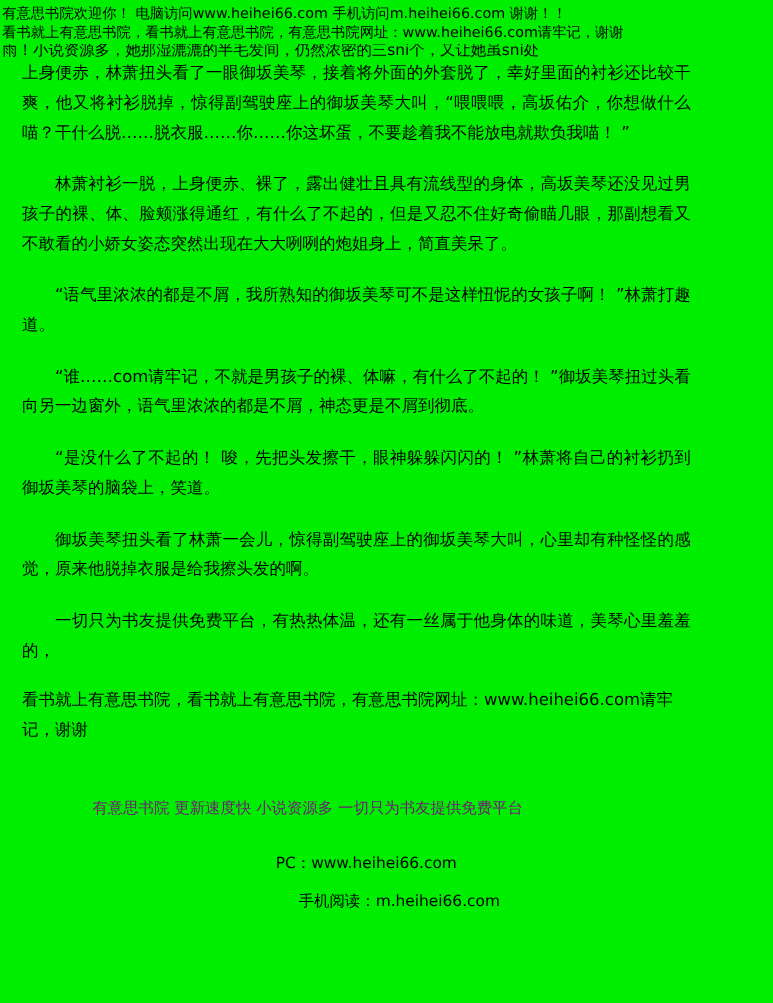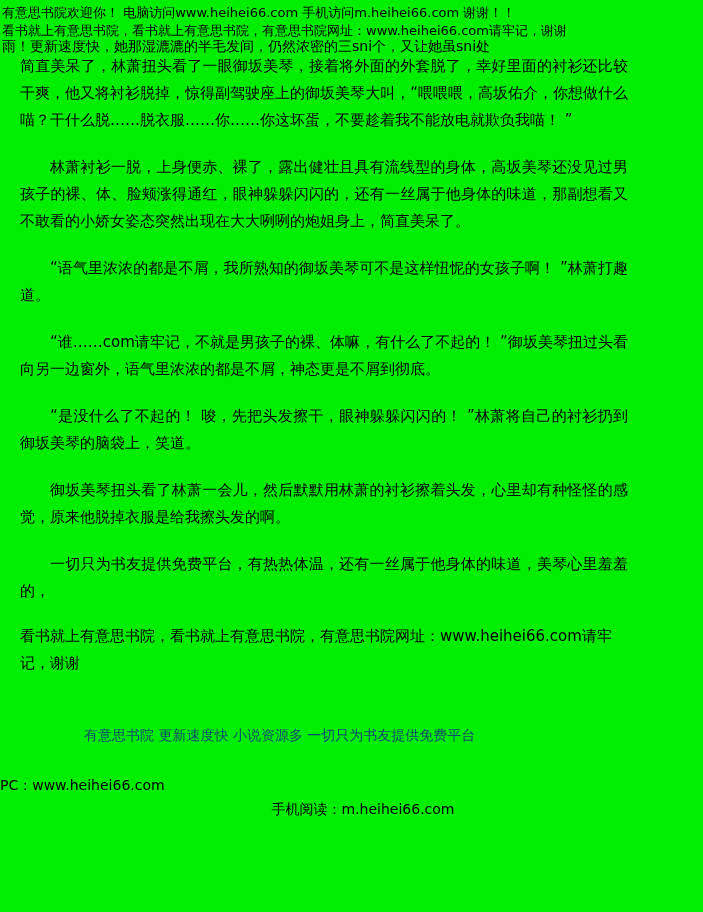--- a/index.html
+++ b/index.html
@@ -63,56 +63,58 @@
     font-size: 15px;
     line-height: 27px;
     margin-top: -2px;
   }
   .promo {
     text-align: left;
     padding: 0 0 0 84px;
     font-size: 14px;
     line-height: 24px;
     margin-top: 46px;
-    color: #0c4a6e;
+    color: #701a75;
   }
   .pc-line {
+    text-align: center;
     font-size: 14px;
     line-height: 24px;
     margin-top: 26px;
     padding-right: 10px;
+    margin-left: 32px;
   }
   .mobile-line {
     text-align: center;
     font-size: 14px;
     line-height: 24px;
-    margin-top: 0;
+    margin-top: 11px;
     padding-left: 82px;
   }
   .nowrap { white-space: nowrap; }
 </style>
 </head>
 <body>
 
 <div class="page">
 
   <div class="header-ad">
     <span class="nowrap">有意思书院欢迎你！ 电脑访问www.heihei66.com  手机访问m.heihei66.com 谢谢！！</span>
     <span class="line2 nowrap">看书就上有意思书院，看书就上有意思书院，有意思书院网址：www.heihei66.com请牢记，谢谢</span>
   </div>
 
-  <div class="clipped-line">雨！更新速度快，她那湿漉漉的半毛发间，仍然浓密的三sni个，又让她虽sni处</div>
+  <div class="clipped-line">雨！小说资源多，她那湿漉漉的半毛发间，仍然浓密的三sni个，又让她虽sni处</div>
 
   <div class="body-text">
-    <p class="first">简直美呆了，林萧扭头看了一眼御坂美琴，接着将外面的外套脱了，幸好里面的衬衫还比较干爽，他又将衬衫脱掉，惊得副驾驶座上的御坂美琴大叫，“喂喂喂，高坂佑介，你想做什么喵？干什么脱……脱衣服……你……你这坏蛋，不要趁着我不能放电就欺负我喵！ ”</p>
-    <p class="indent">林萧衬衫一脱，上身便赤、裸了，露出健壮且具有流线型的身体，高坂美琴还没见过男孩子的裸、体、脸颊涨得通红，眼神躲躲闪闪的，还有一丝属于他身体的味道，那副想看又不敢看的小娇女姿态突然出现在大大咧咧的炮姐身上，简直美呆了。</p>
+    <p class="first">上身便赤，林萧扭头看了一眼御坂美琴，接着将外面的外套脱了，幸好里面的衬衫还比较干爽，他又将衬衫脱掉，惊得副驾驶座上的御坂美琴大叫，“喂喂喂，高坂佑介，你想做什么喵？干什么脱……脱衣服……你……你这坏蛋，不要趁着我不能放电就欺负我喵！ ”</p>
+    <p class="indent">林萧衬衫一脱，上身便赤、裸了，露出健壮且具有流线型的身体，高坂美琴还没见过男孩子的裸、体、脸颊涨得通红，有什么了不起的，但是又忍不住好奇偷瞄几眼，那副想看又不敢看的小娇女姿态突然出现在大大咧咧的炮姐身上，简直美呆了。</p>
     <p class="indent">“语气里浓浓的都是不屑，我所熟知的御坂美琴可不是这样忸怩的女孩子啊！ ”林萧打趣道。</p>
     <p class="indent">“谁……com请牢记，不就是男孩子的裸、体嘛，有什么了不起的！ ”御坂美琴扭过头看向另一边窗外，语气里浓浓的都是不屑，神态更是不屑到彻底。</p>
     <p class="indent">“是没什么了不起的！ 唆，先把头发擦干，眼神躲躲闪闪的！ ”林萧将自己的衬衫扔到御坂美琴的脑袋上，笑道。</p>
-    <p class="indent">御坂美琴扭头看了林萧一会儿，然后默默用林萧的衬衫擦着头发，心里却有种怪怪的感觉，原来他脱掉衣服是给我擦头发的啊。</p>
+    <p class="indent">御坂美琴扭头看了林萧一会儿，惊得副驾驶座上的御坂美琴大叫，心里却有种怪怪的感觉，原来他脱掉衣服是给我擦头发的啊。</p>
     <p class="indent">一切只为书友提供免费平台，有热热体温，还有一丝属于他身体的味道，美琴心里羞羞的，</p>
   </div>
 
   <div class="footer-note">看书就上有意思书院，看书就上有意思书院，有意思书院网址：www.heihei66.com请牢记，谢谢</div>
 
   <div class="promo">有意思书院 更新速度快 小说资源多 一切只为书友提供免费平台</div>
 
   <div class="pc-line">PC：www.heihei66.com</div>
 
   <div class="mobile-line">手机阅读：m.heihei66.com</div>

